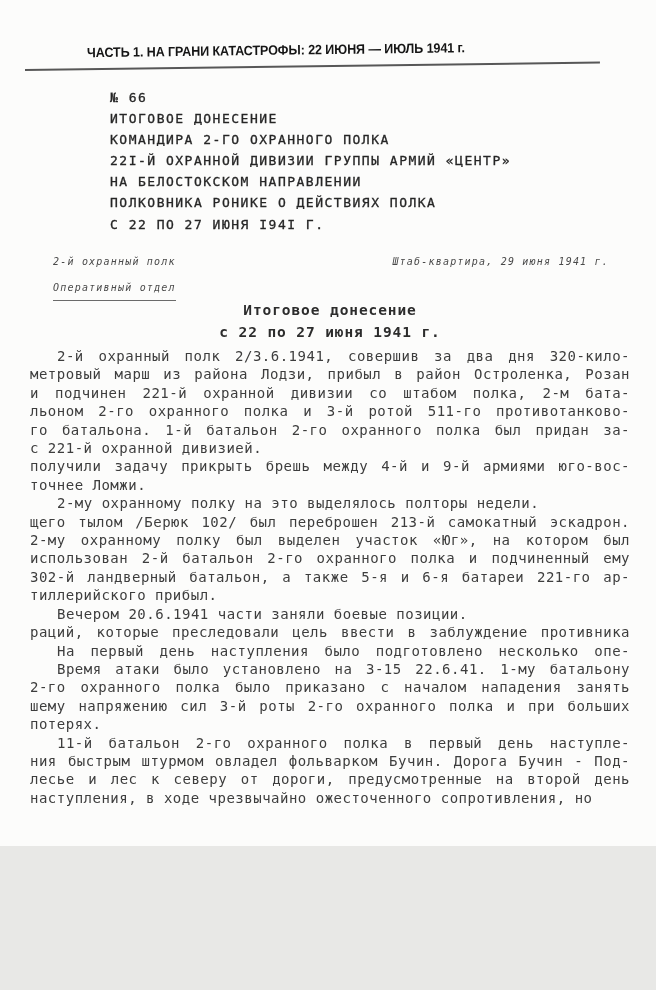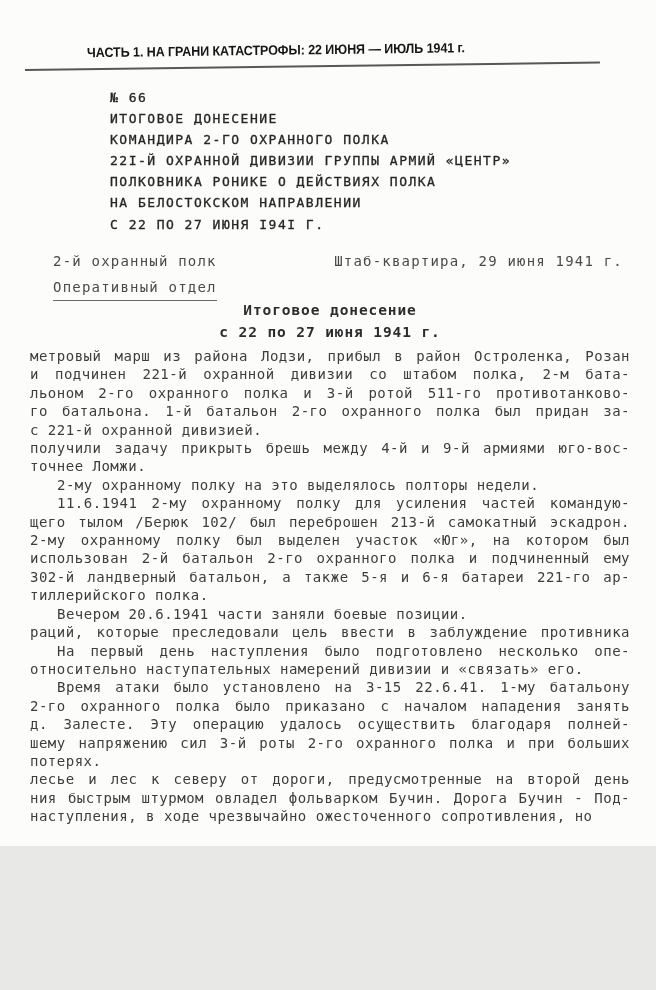--- a/index.html
+++ b/index.html
@@ -30,22 +30,22 @@
   }
   
   .title-block{
     position:absolute;left:110px;top:87px;
     font-size:13px;line-height:21.1px;letter-spacing:1.5px;
     color:var(--title-ink);-webkit-text-stroke:0.3px var(--title-ink);
     white-space:nowrap;
   }
   
   .subheader{
-    position:absolute;left:53px;right:33px;top:250px;
-    font-size:14px;line-height:23px;letter-spacing:1.2px;color:#4a4a4a;
+    position:absolute;left:53px;right:47px;top:250px;
+    font-size:10px;line-height:23px;letter-spacing:1.2px;color:#4a4a4a;font-style:italic;
   }
   .sub-row{display:flex;justify-content:space-between;}
   .sub-row + .sub-row{margin-top:3px;}
   .underlined{border-bottom:1px solid #6a6a6a;padding-bottom:1px;}
   
   .report-heading{
     position:absolute;left:30px;right:26px;top:299px;text-align:center;
     font-weight:bold;font-size:14.5px;line-height:22.3px;letter-spacing:0.9px;
     color:#2c2c2c;
   }
@@ -72,80 +72,79 @@
 
   <div class="chapter-strip">
     <span class="chapter-title">ЧАСТЬ 1. НА ГРАНИ КАТАСТРОФЫ: 22 ИЮНЯ — ИЮЛЬ 1941 г.</span>
   </div>
 
   <div class="title-block">
       <div class="t-line">№ 66</div>
       <div class="t-line">ИТОГОВОЕ ДОНЕСЕНИЕ</div>
       <div class="t-line">КОМАНДИРА 2-ГО ОХРАННОГО ПОЛКА</div>
       <div class="t-line">22I-Й ОХРАННОЙ ДИВИЗИИ ГРУППЫ АРМИЙ «ЦЕНТР»</div>
+      <div class="t-line">НА БЕЛОСТОКСКОМ НАПРАВЛЕНИИ</div>
       <div class="t-line">ПОЛКОВНИКА РОНИКЕ О ДЕЙСТВИЯХ ПОЛКА</div>
-      <div class="t-line">НА БЕЛОСТОКСКОМ НАПРАВЛЕНИИ</div>
       <div class="t-line">С 22 ПО 27 ИЮНЯ I94I Г.</div>
     </div>
 
   <div class="subheader">
     <div class="sub-row">
       <span>2-й охранный полк</span>
       <span>Штаб-квартира, 29 июня 1941 г.</span>
     </div>
     <div class="sub-row">
       <span class="underlined">Оперативный отдел</span>
     </div>
   </div>
 
   <div class="report-heading">
     <div>Итоговое донесение</div>
     <div>с 22 по 27 июня 1941 г.</div>
   </div>
 
   <div class="doc-body">
       <div class="para">
+        <div class="line first jl">2-й охранный полк 2/3.6.1941, совершив за два дня 320-кило-</div>
         <div class="line jl">метровый марш из района Лодзи, прибыл в район Остроленка, Розан</div>
         <div class="line jl">и подчинен 221-й охранной дивизии со штабом полка, 2-м бата-</div>
         <div class="line jl">льоном 2-го охранного полка и 3-й ротой 511-го противотанково-</div>
         <div class="line jl">го батальона. 1-й батальон 2-го охранного полка был придан за-</div>
         <div class="line">с 221-й охранной дивизией.</div>
       </div>
       <div class="para">
         <div class="line jl">получили задачу прикрыть брешь между 4-й и 9-й армиями юго-вос-</div>
         <div class="line">точнее Ломжи.</div>
       </div>
       <div class="para">
         <div class="line first">2-му охранному полку на это выделялось полторы недели.</div>
       </div>
       <div class="para">
-        <div class="line first jl">11.6.1941 2-му охранному полку для усиления частей командую-</div>
         <div class="line jl">щего тылом /Берюк 102/ был переброшен 213-й самокатный эскадрон.</div>
         <div class="line jl">2-му охранному полку был выделен участок «Юг», на котором был</div>
         <div class="line jl">использован 2-й батальон 2-го охранного полка и подчиненный ему</div>
         <div class="line jl">302-й ландверный батальон, а также 5-я и 6-я батареи 221-го ар-</div>
-        <div class="line">тиллерийского полка.</div>
+        <div class="line">тиллерийского прибыл.</div>
       </div>
       <div class="para">
         <div class="line first">Вечером 20.6.1941 части заняли боевые позиции.</div>
       </div>
       <div class="para">
         <div class="line jl">раций, которые преследовали цель ввести в заблуждение противника</div>
         <div class="line first jl">На первый день наступления было подготовлено несколько опе-</div>
-        <div class="line">относительно наступательных намерений дивизии и «связать» его.</div>
       </div>
       <div class="para">
         <div class="line first jl">Время атаки было установлено на 3-15 22.6.41. 1-му батальону</div>
         <div class="line jl">2-го охранного полка было приказано с началом нападения занять</div>
-        <div class="line jl">д. Залесте. Эту операцию удалось осуществить благодаря полней-</div>
         <div class="line jl">шему напряжению сил 3-й роты 2-го охранного полка и при больших</div>
         <div class="line">потерях.</div>
       </div>
       <div class="para">
+        <div class="line first jl">11-й батальон 2-го охранного полка в первый день наступле-</div>
+        <div class="line jl">ния быстрым штурмом овладел фольварком Бучин. Дорога Бучин - Под-</div>
         <div class="line jl">лесье и лес к северу от дороги, предусмотренные на второй день</div>
-        <div class="line jl">ния быстрым штурмом овладел фольварком Бучин. Дорога Бучин - Под-</div>
         <div class="line">наступления, в ходе чрезвычайно ожесточенного сопротивления, но</div>
       </div>
     </div>
 
   <div class="page-number">165</div>
 
 </div>
 
 </body></html>

